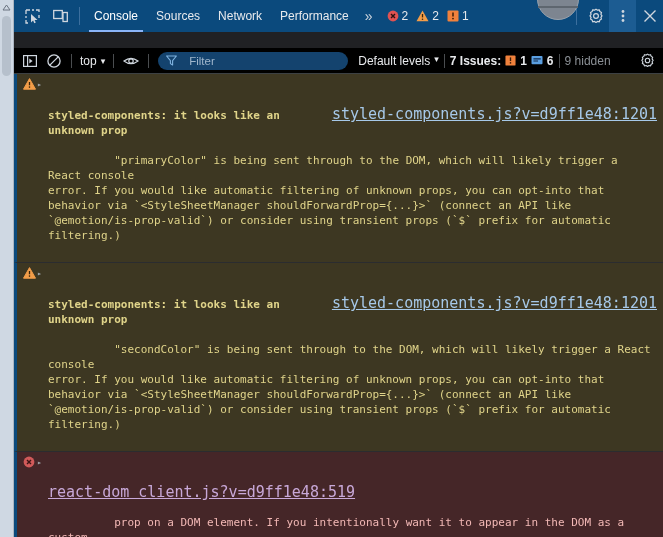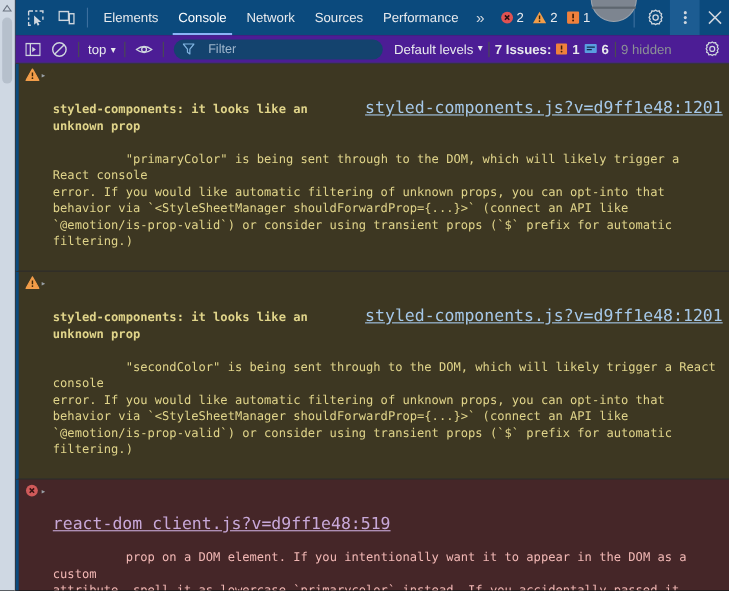--- a/index.html
+++ b/index.html
@@ -154,28 +154,29 @@
   }
   .tb-right .tb-btn.sel {
     background: #1c5c92;
   }
 
   
   .filterbar {
     position: relative;
     height: 26px;
     min-height: 26px;
-    background: #4c1d95;
+    background: #000000;
     border-bottom: 1px solid #3c4043;
     display: flex;
     align-items: center;
     padding: 0 4px;
     box-sizing: border-box;
     font-size: 12px;
     color: #cfd6de;
+    margin-top: 16px;
   }
   .fb-icon {
     width: 24px; height: 22px;
     display: flex; align-items: center; justify-content: center;
     cursor: pointer;
   }
   .fb-sep {
     width: 1px; height: 14px;
     background: #4a4d50;
     margin: 0 5px;
@@ -322,31 +323,28 @@
 
       <div class="tb-icon">
         <svg width="15" height="14" viewBox="0 0 15 14">
           <rect x="0.7" y="1.5" width="8.6" height="8" fill="none" stroke="#cfd6de" stroke-width="1.3"></rect>
           <rect x="10" y="3.5" width="4.3" height="9" fill="none" stroke="#cfd6de" stroke-width="1.3"></rect>
         </svg>
       </div>
 
       <div class="tb-sep"></div>
 
-      <div class="tab">
-          <span>Elements</span>
-        </div>
       <div class="tab active">
           <span>Console</span>
         </div>
       <div class="tab">
+          <span>Sources</span>
+        </div>
+      <div class="tab">
           <span>Network</span>
-        </div>
-      <div class="tab">
-          <span>Sources</span>
         </div>
       <div class="tab">
           <span>Performance</span>
         </div>
 
       <div class="tb-more">»</div>
 
       <div class="counters">
         <div class="cgroup">
           <svg width="12" height="12" viewBox="0 0 12 12">

